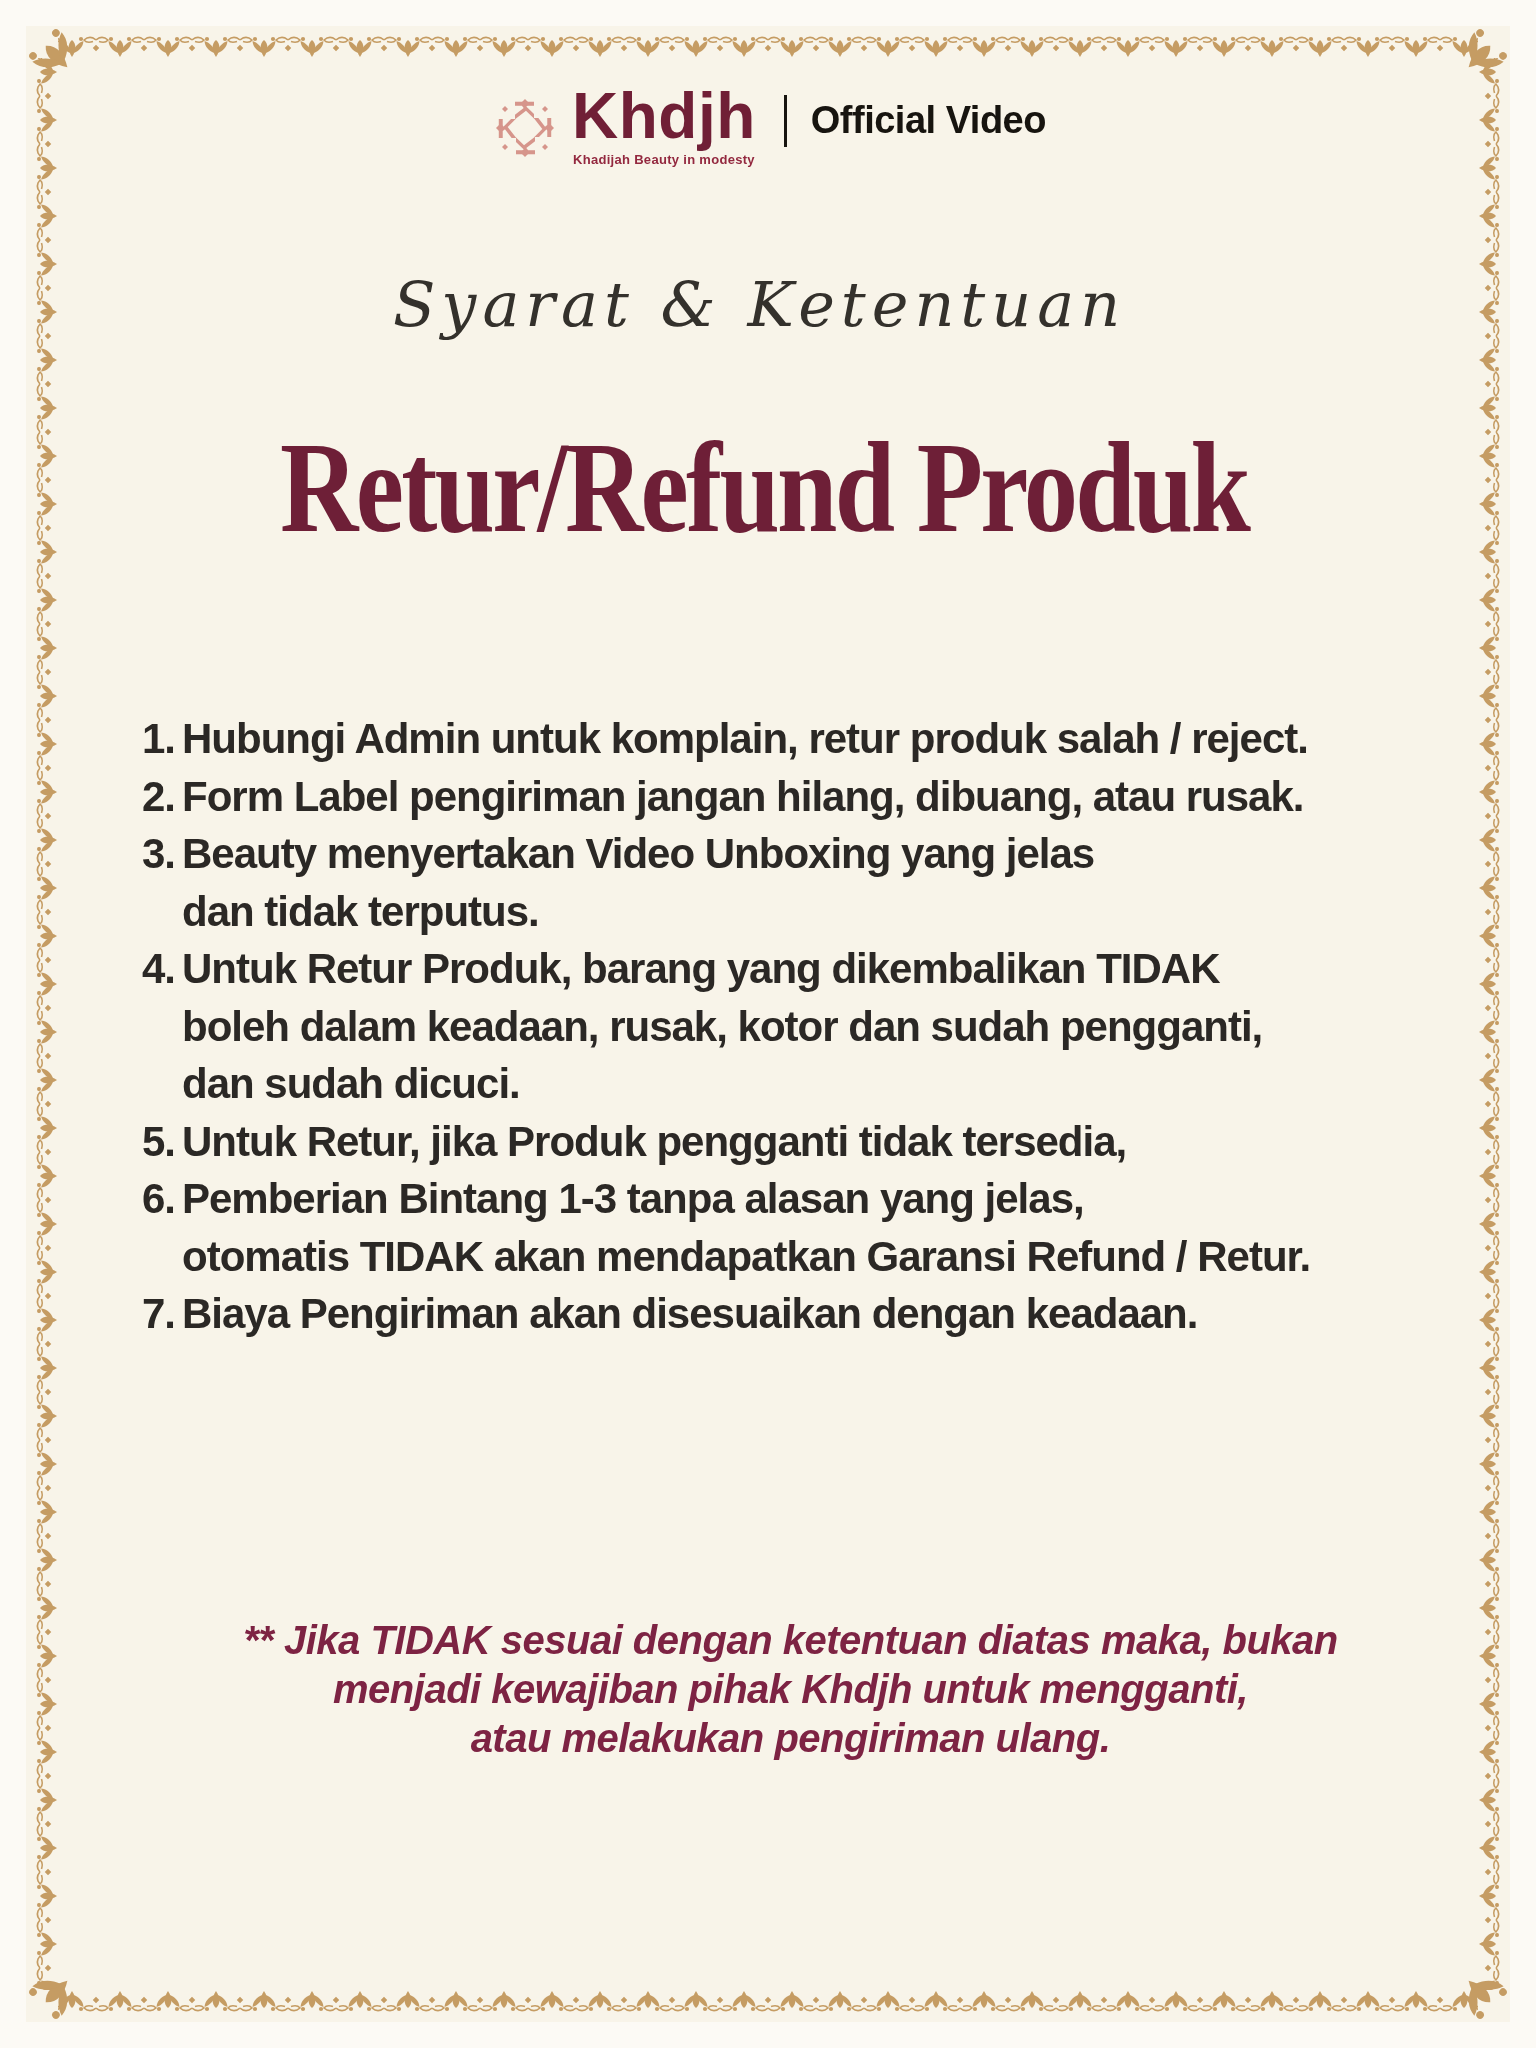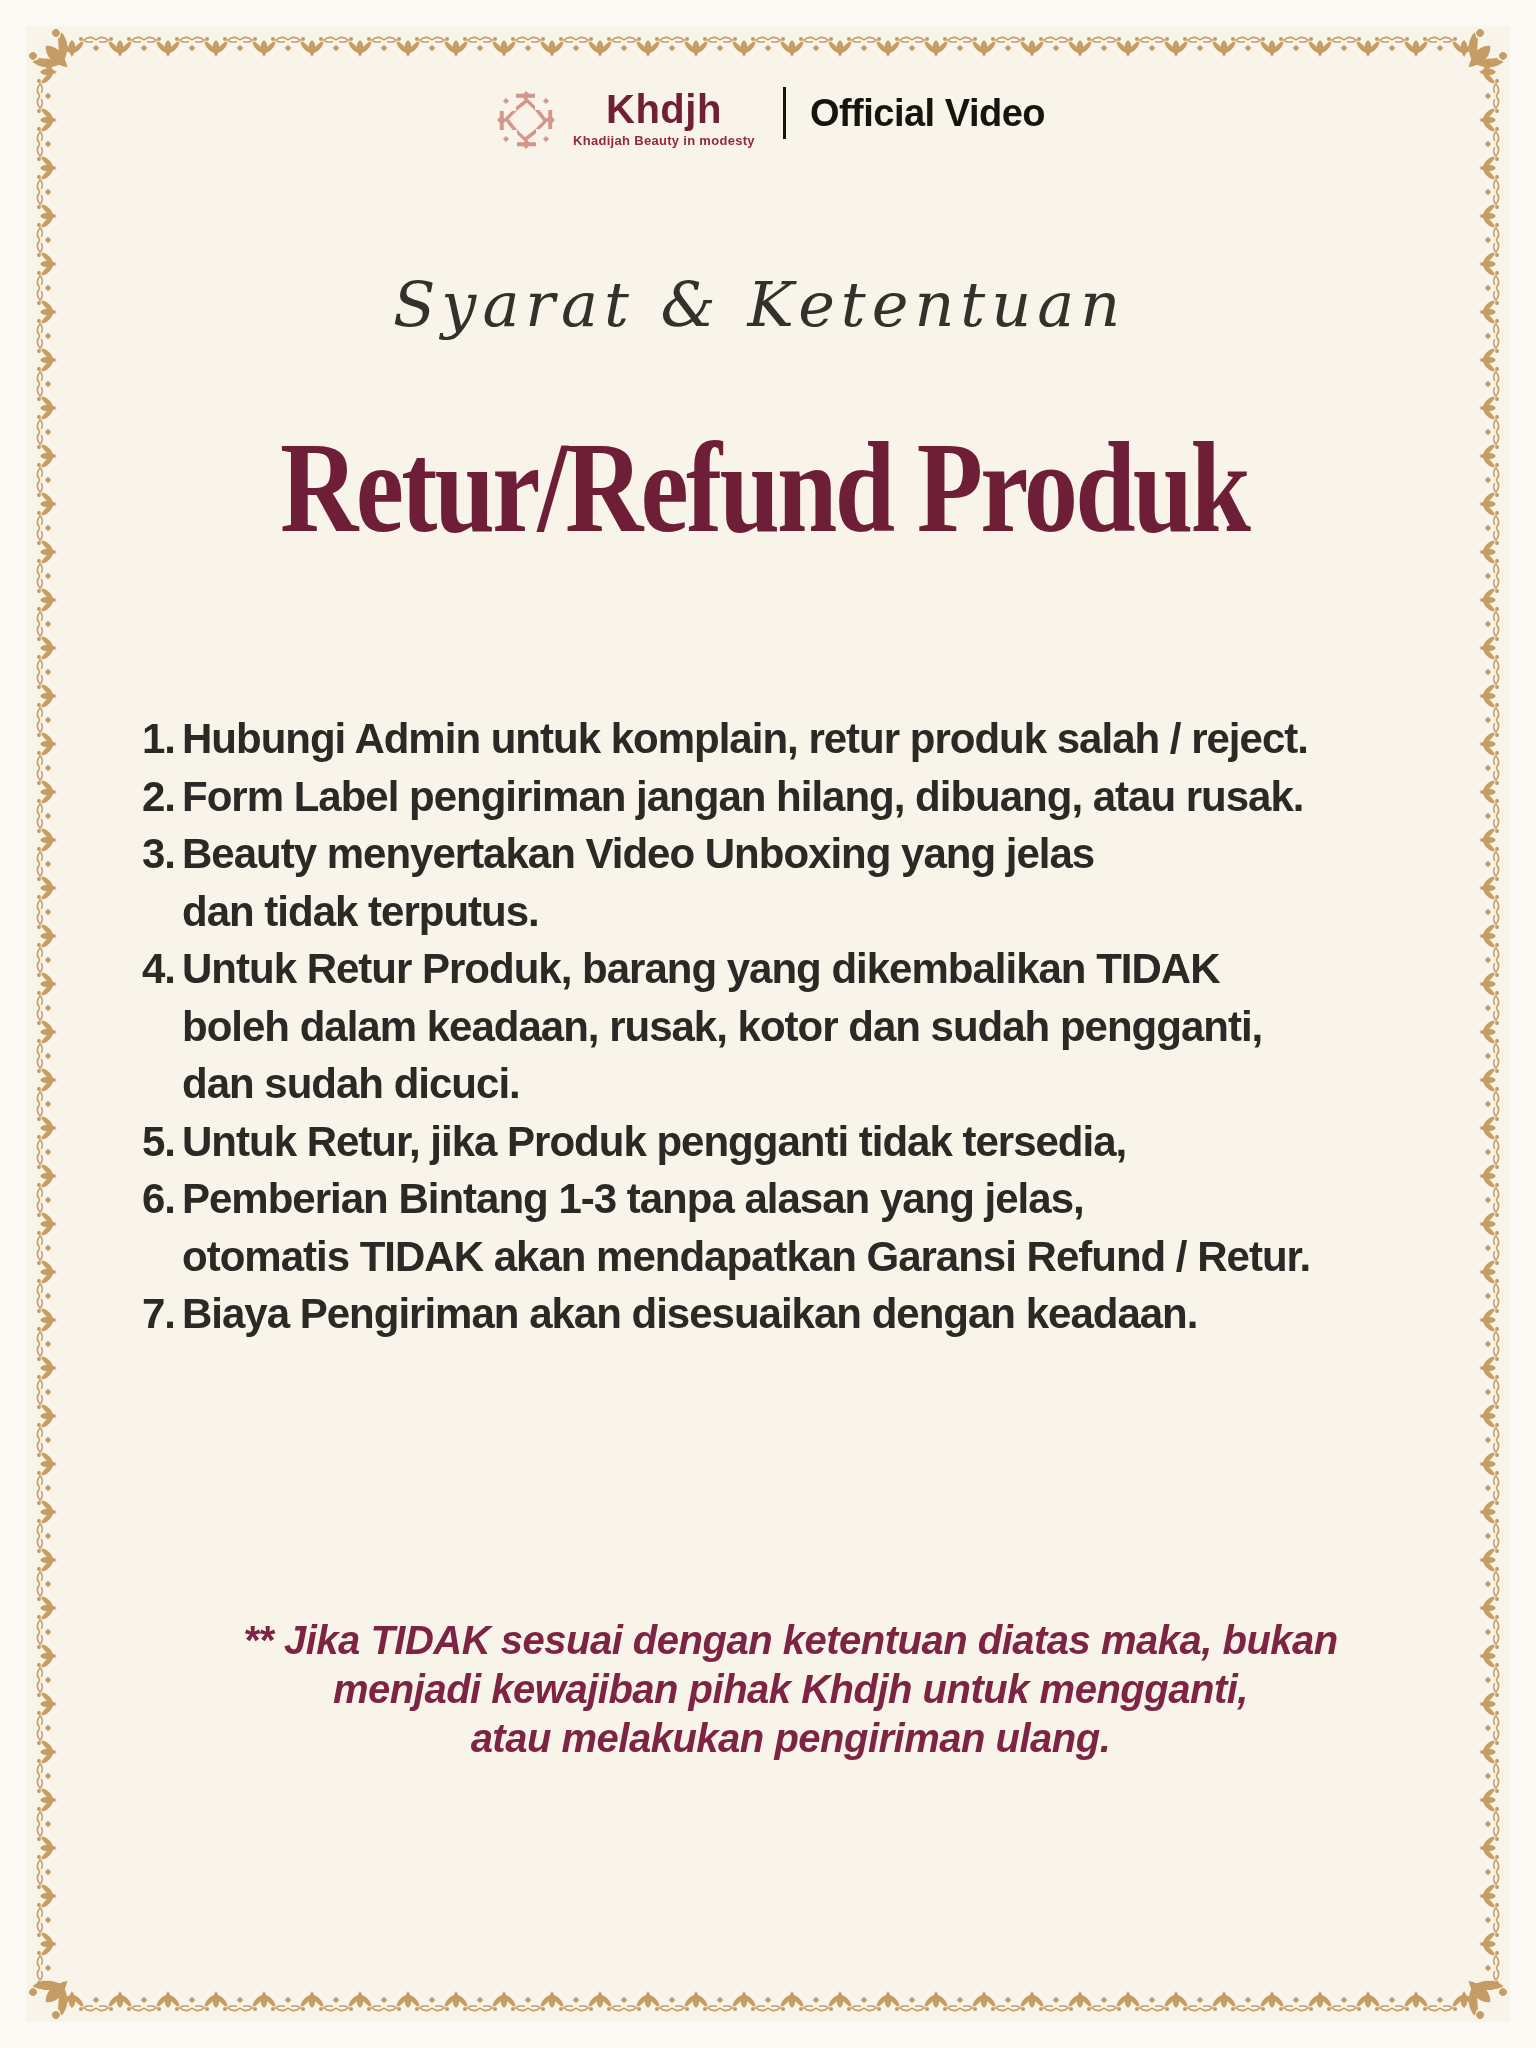--- a/index.html
+++ b/index.html
@@ -22,21 +22,21 @@
   .border-svg { position: absolute; inset: 0; }
 
   
   .header {
     position: absolute; top: 84px; left: 0; right: 0;
     display: flex; align-items: center; justify-content: center;
   }
   .logo-icon-svg { width: 70px; height: 62px; margin-right: 12px; margin-top: 6px; }
   .brand-col { display: flex; flex-direction: column; align-items: center; }
   .brand-text {
-    font-size: 40px; font-weight: 700; letter-spacing: 0.5px;
+    font-size: 64px; font-weight: 700; letter-spacing: 0.5px;
     color: #701f36; line-height: 1;
   }
   .brand-tagline {
     font-size: 13px; font-weight: 700; color: #93283f;
     margin-top: 4px; letter-spacing: 0.3px; white-space: nowrap;
   }
   .logo-divider {
     width: 3px; height: 52px; background: #17140f;
     margin: 0 24px 10px 28px;
   }

